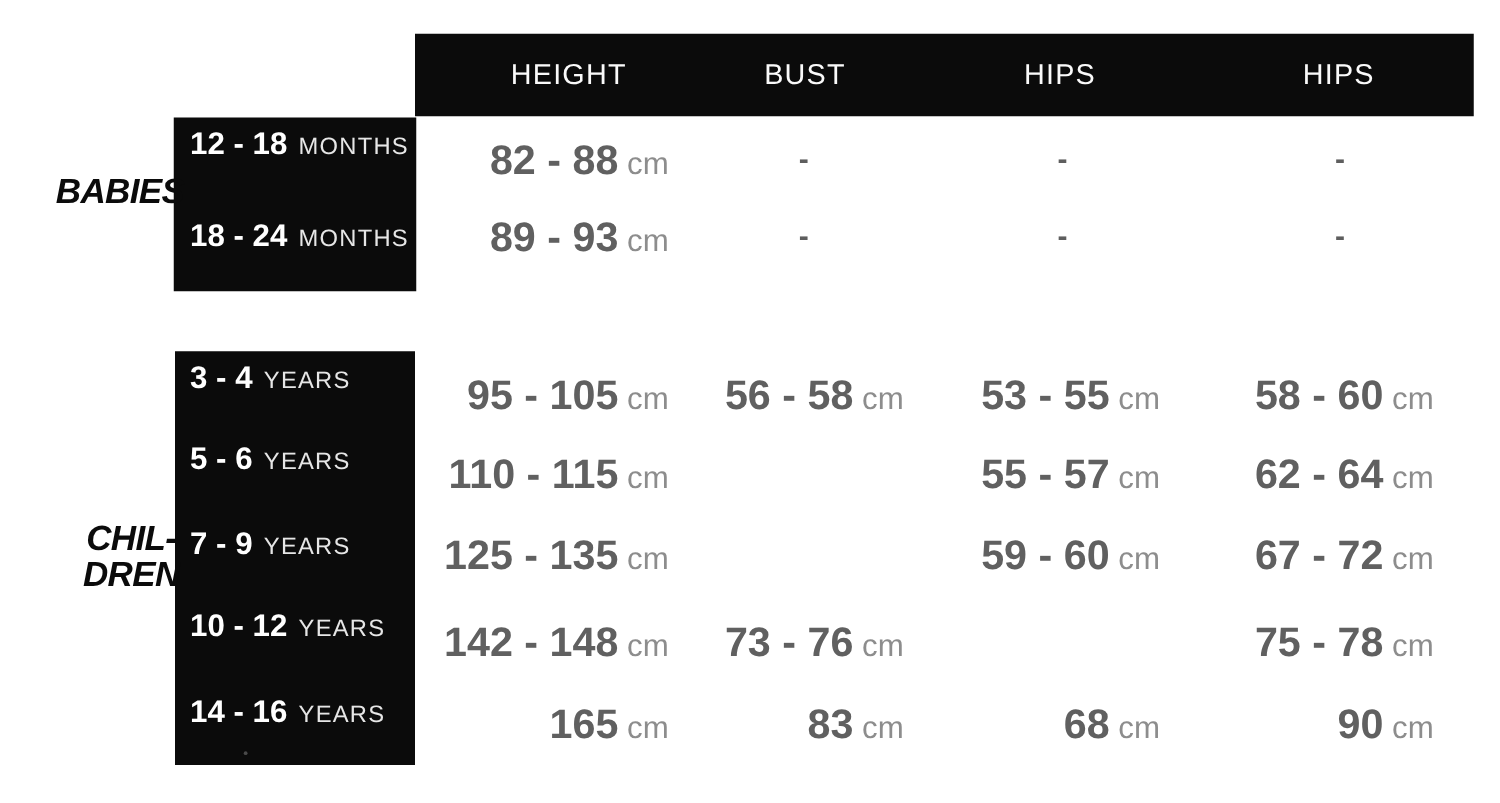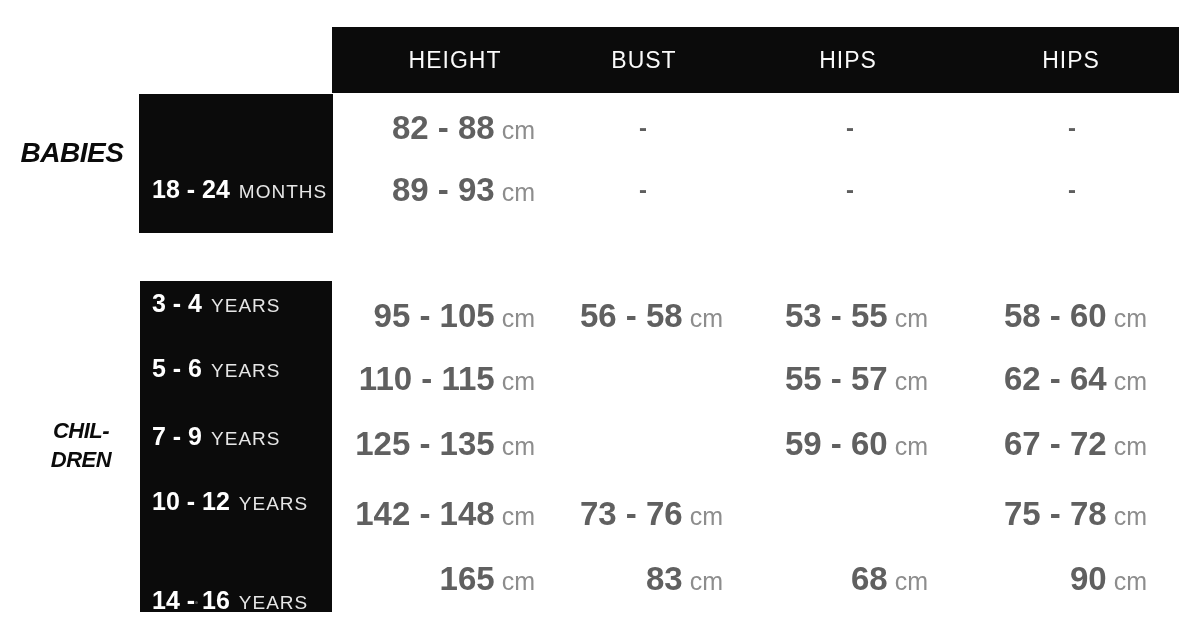--- a/index.html
+++ b/index.html
@@ -13,44 +13,44 @@
   .children-box{ left:140px; top:281px; width:192px; height:331px; }
 
   .hcell {
     position:absolute; top:60px; transform:translate(-50%,-50%);
     color:#fafafa; font-size:23px; letter-spacing:1px; white-space:nowrap;
   }
   .hc1{left:455px}.hc2{left:644px}.hc3{left:848px}.hc4{left:1071px}
 
   .group-label {
     position:absolute; transform:translate(-50%,-50%);
-    font-weight:bold; font-style:italic; color:#0b0b0b; letter-spacing:-0.5px;
+    font-weight:bold; font-style:italic; color:#0b0b0b; letter-spacing:-0.5px;margin-left:24px;
   }
   .babies-label   { left:72px; top:153px; font-size:28px; white-space:nowrap; }
-  .children-label { left:81px; top:445px; font-size:22px; line-height:29px; text-align:center; }
+  .children-label { left:81px; top:445px; font-size:28px; line-height:29px; text-align:center; }
 
   .age { position:absolute; left:152px; transform:translateY(-50%); white-space:nowrap; }
   .age .num  { font-weight:bold; font-size:25px; color:#ffffff; }
   .age .word { font-size:19px; letter-spacing:1px; color:#e6e6e6; margin-left:9px; }
 
   .val { position:absolute; transform:translateY(-50%); white-space:nowrap; }
   .val .num  { font-weight:bold; font-size:33px; color:#606060; }
   .val .unit { font-size:25px; color:#8d8d8d; margin-left:7px; }
   .c-height{right:665px}.c-bust{right:477px}.c-waist{right:272px}.c-hips{right:53px}
 
   .dash {
     position:absolute; transform:translate(-50%,-50%);
     font-weight:bold; font-size:24px; color:#5e5e5e;
   }
   .d-bust{left:643px}.d-waist{left:850px}.d-hips{left:1072px}
 
   .y116{top:116px}.y128{top:128px}.y189{top:189px}.y190{top:190px}
   .y303{top:303px}.y316{top:316px}.y368{top:368px}.y379{top:379px}
   .y436{top:436px}.y444{top:444px}.y501{top:501px}.y514{top:514px}
-  .y566{top:600px}.y579{top:579px}
+  .y566{top:570px}.y579{top:579px}
 
   .speck { position:absolute; left:195px; top:601px; width:3px; height:3px;
            background:#4a4a4a; border-radius:50%; }
 </style>
 </head>
 <body>
 
 <div class="canvas">
 
   <div class="blackbox header-bar"></div>
@@ -61,20 +61,23 @@
   <div class="hcell hc2">BUST</div>
   <div class="hcell hc3">HIPS</div>
   <div class="hcell hc4">HIPS</div>
 
   <div class="group-label babies-label">BABIES</div>
   <div class="group-label children-label">
     <div>CHIL-</div>
     <div>DREN</div>
   </div>
 
+  <div class="age y116">
+    <span class="num">12 - 18</span><span class="word">MONTHS</span>
+  </div>
   <div class="age y189">
     <span class="num">18 - 24</span><span class="word">MONTHS</span>
   </div>
   <div class="age y303">
     <span class="num">3 - 4</span><span class="word">YEARS</span>
   </div>
   <div class="age y368">
     <span class="num">5 - 6</span><span class="word">YEARS</span>
   </div>
   <div class="age y436">

